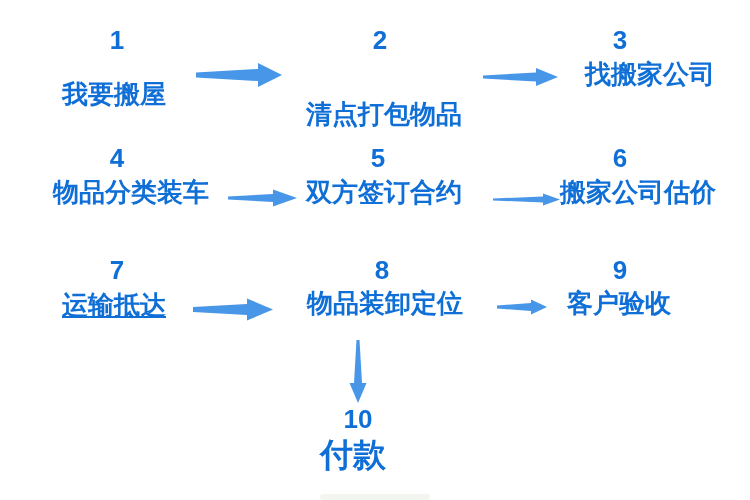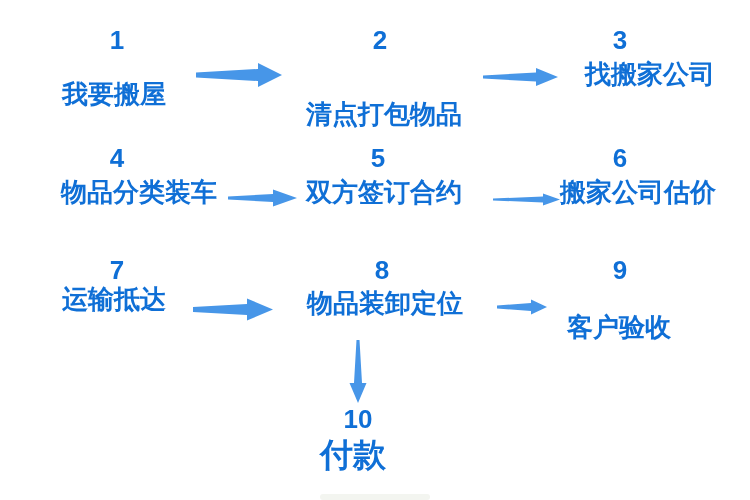--- a/index.html
+++ b/index.html
@@ -69,52 +69,52 @@
   <div class="step-label" style="left:384px; top:61px;margin-top:40px;">清点打包物品</div>
 
   <svg class="arrow" style="left:483px; top:67px;" width="75" height="20" viewBox="0 0 75 20">
     <polygon points="0,8.5 53,5.5 53,1 75,10 53,19 53,14.5 0,11.5"></polygon>
   </svg>
 
   <div class="step-num" style="left:620px; top:27px;">3</div>
   <div class="step-label" style="left:650px; top:61px;">找搬家公司</div>
 
   <div class="step-num" style="left:117px; top:145px;">4</div>
-  <div class="step-label" style="left:139px; top:179px;">物品分类装车</div>
+  <div class="step-label" style="left:131px; top:179px;">物品分类装车</div>
 
   <svg class="arrow" style="left:228px; top:189px;" width="69" height="18" viewBox="0 0 69 18">
     <polygon points="0,7.5 45,5 45,0.5 69,9 45,17.5 45,13 0,10.5"></polygon>
   </svg>
 
   <div class="step-num" style="left:378px; top:145px;">5</div>
   <div class="step-label" style="left:384px; top:179px;">双方签订合约</div>
 
   <svg class="arrow" style="left:493px; top:193px;" width="67" height="13" viewBox="0 0 67 13">
     <polygon points="0,5.5 50,3.5 50,0.5 67,6.5 50,12.5 50,9.5 0,7.5"></polygon>
   </svg>
 
   <div class="step-num" style="left:620px; top:145px;">6</div>
   <div class="step-label" style="left:638px; top:179px;">搬家公司估价</div>
 
   <div class="step-num" style="left:117px; top:257px;">7</div>
-  <div class="step-label" style="left:114px; top:286px;">运输抵达</div>
+  <div class="step-label" style="left:114px; top:292px;text-decoration:underline;">运输抵达</div>
 
   <svg class="arrow" style="left:193px; top:298px;" width="80" height="23" viewBox="0 0 80 23">
     <polygon points="0,9 54,6 54,0.5 80,11.5 54,22.5 54,17 0,14"></polygon>
   </svg>
 
   <div class="step-num" style="left:382px; top:257px;">8</div>
   <div class="step-label" style="left:385px; top:290px;">物品装卸定位</div>
 
   <svg class="arrow" style="left:497px; top:299px;" width="50" height="16" viewBox="0 0 50 16">
     <polygon points="0,6.5 34,4 34,0.5 50,8 34,15.5 34,12 0,9.5"></polygon>
   </svg>
 
   <div class="step-num" style="left:620px; top:257px;">9</div>
-  <div class="step-label" style="left:619px; top:290px;margin-top:24px;">客户验收</div>
+  <div class="step-label" style="left:619px; top:290px;">客户验收</div>
 
   <svg class="arrow" style="left:349px; top:340px;" width="18" height="63" viewBox="0 0 18 63">
     <polygon points="7.5,0 5,43 0.5,43 9,63 17.5,43 13,43 10.5,0"></polygon>
   </svg>
 
   <div class="step-num" style="left:358px; top:406px;">10</div>
   <div class="step-label big" style="left:353px; top:438px;">付款</div>
 
   <div class="bottom-artifact"></div>
 

